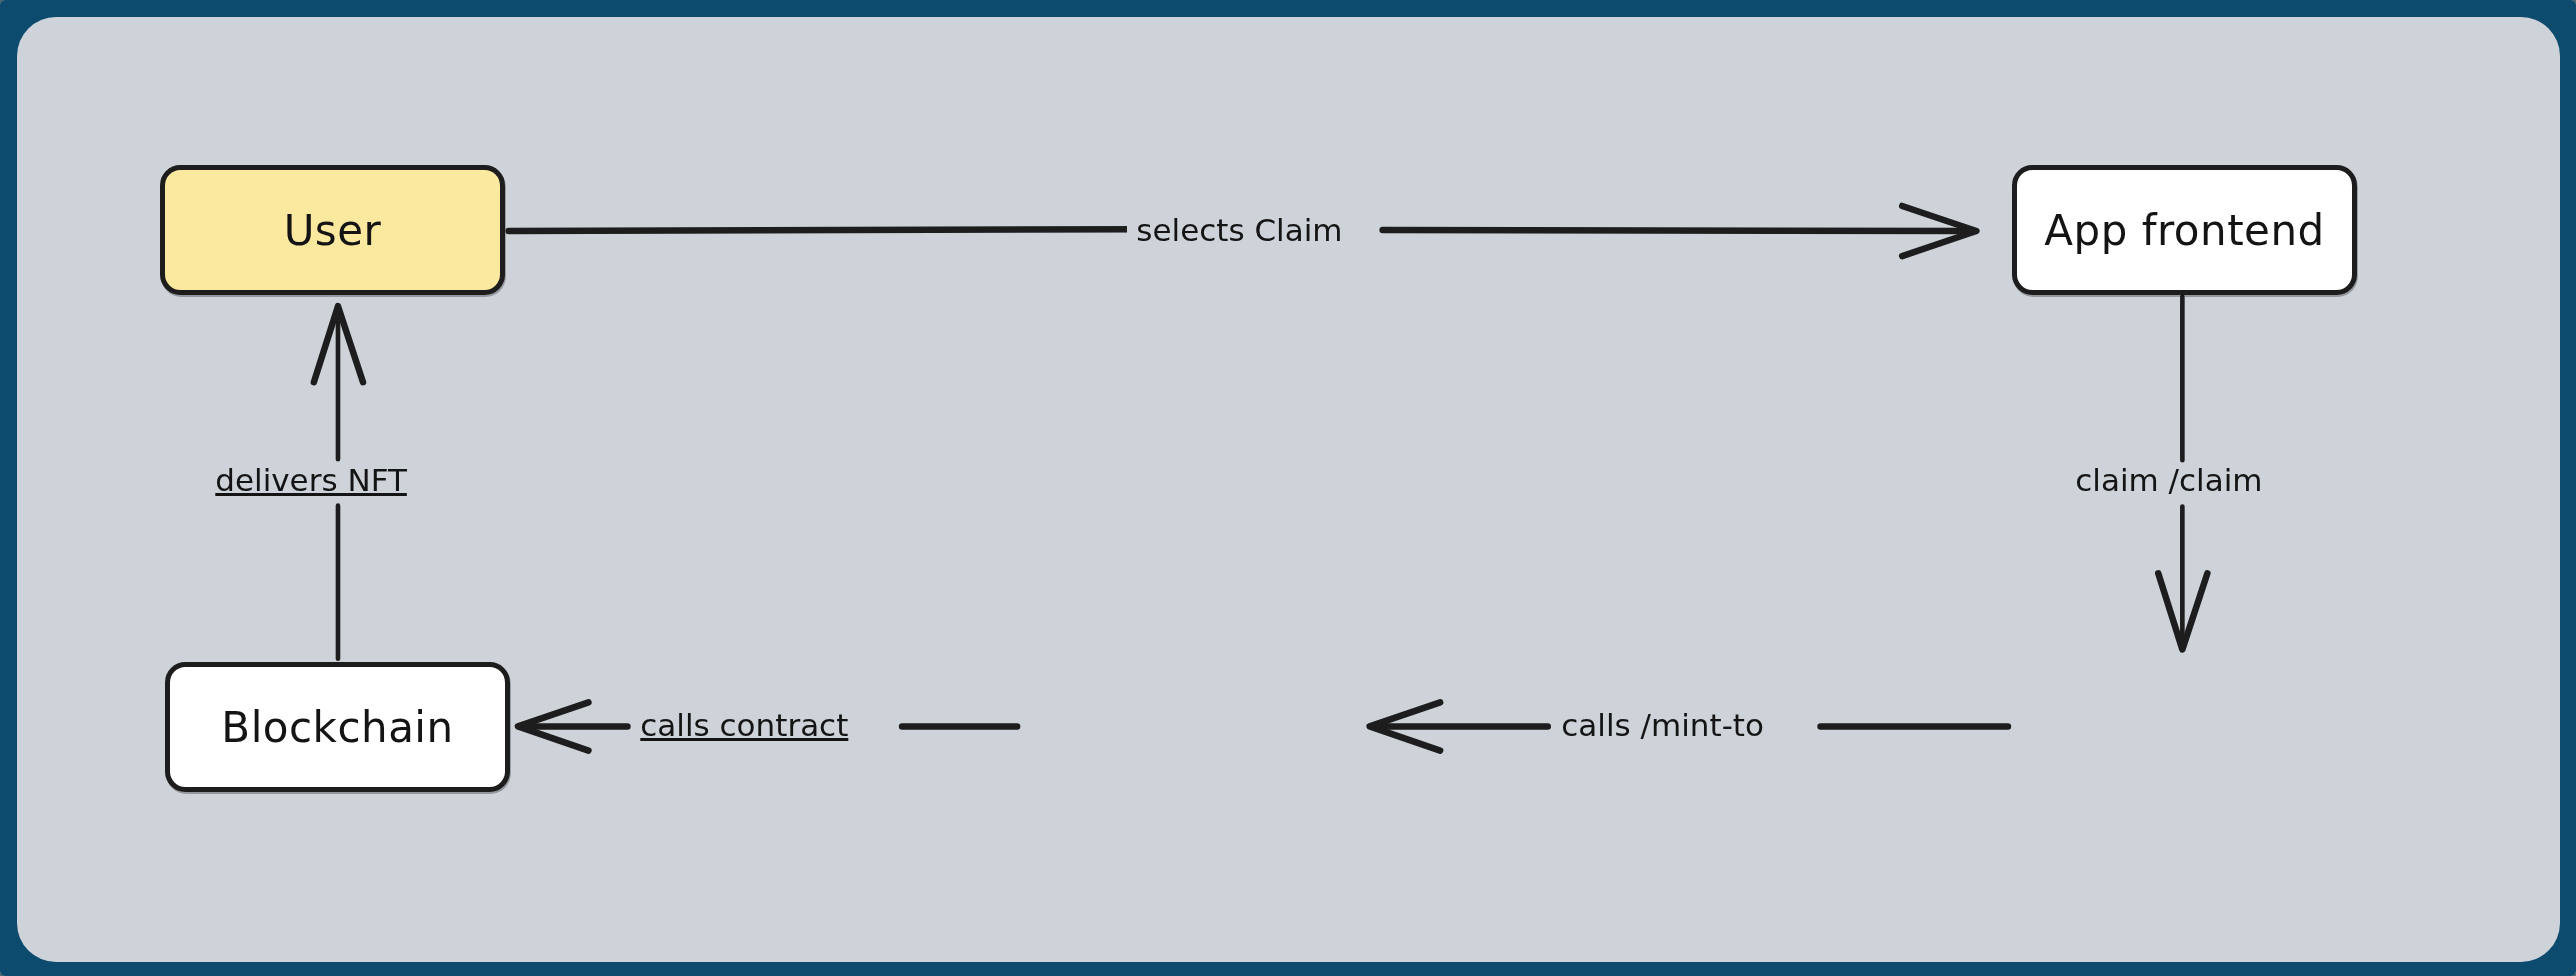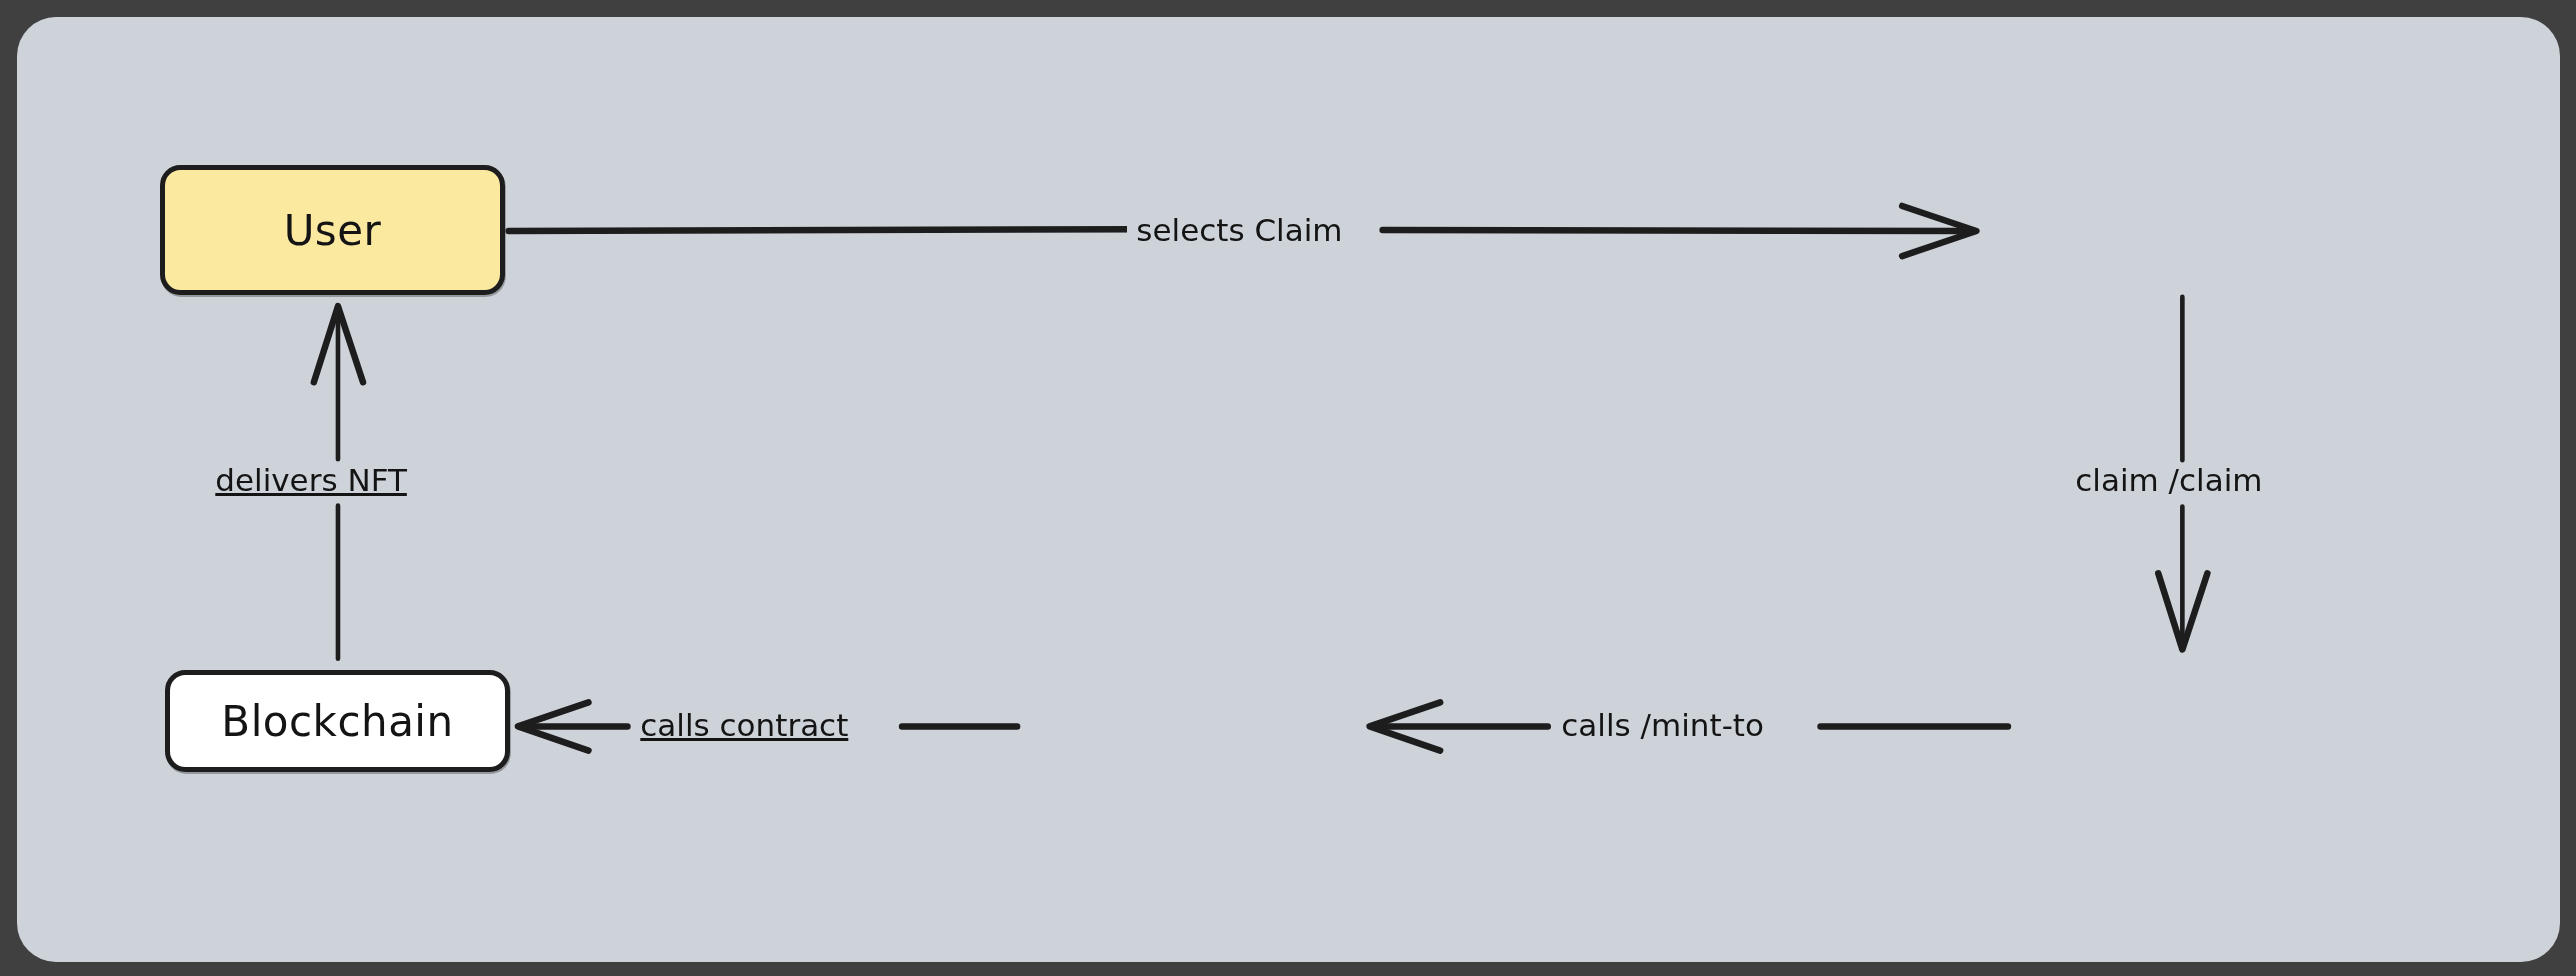--- a/index.html
+++ b/index.html
@@ -12,21 +12,22 @@
     width: 2576px;
     height: 976px;
     overflow: hidden;
     font-family: "DejaVu Sans", sans-serif;
   }
 
   #stage {
     position: relative;
     width: 2576px;
     height: 976px;
-    background: #404040;
+    background: #0c4a6e;
+    border-radius: 6px;
   }
 
   
   #canvas-panel {
     position: absolute;
     left: 16.7px;
     top: 16.7px;
     width: 2543px;
     height: 945px;
     background: #ced3da;
@@ -60,23 +61,22 @@
 
   .node-user {
     left: 160px;  top: 165px;  width: 345px;  height: 130px;
     background: #fbe9a0;
   }
   .node-app-frontend {
     left: 2012px; top: 165px;  width: 345px;  height: 130px;
     background: #ffffff;
   }
   .node-blockchain {
-    left: 165px;  top: 662px;  width: 345px;  height: 102px;
+    left: 165px;  top: 662px;  width: 345px;  height: 130px;
     background: #ffffff;
-    margin-top: 8px;
   }
   .node-engine {
     left: 1021px; top: 662px;  width: 345px;  height: 130px;
     background: #d4bdfb;
   }
   .node-app-backend {
     left: 2012px; top: 662px;  width: 345px;  height: 130px;
     background: #ffffff;
   }
 
@@ -133,20 +133,23 @@
         <path d="M 338 412 L 364 330 L 391 412" stroke-width="7"></path>
       </g>
 
     </g>
   </svg>
 
   <div class="node node-user">
     <span>User</span>
   </div>
 
+  <div class="node node-app-frontend">
+    <span>App frontend</span>
+  </div>
 
   <div class="node node-blockchain">
     <span>Blockchain</span>
   </div>
 
 
 
   <div class="edge-label label-selects-claim">selects Claim</div>
 
   <div class="edge-label label-delivers-nft">delivers NFT</div>

